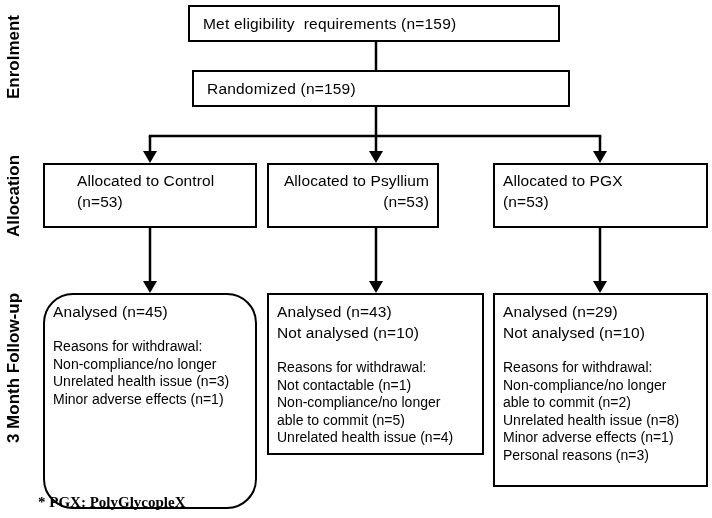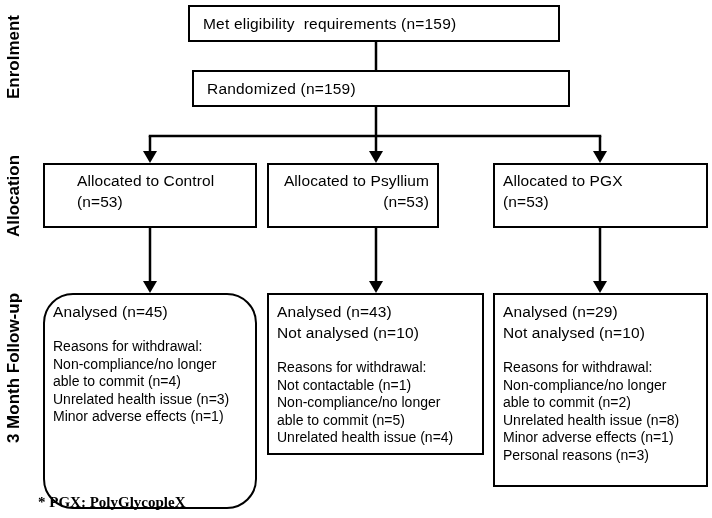--- a/index.html
+++ b/index.html
@@ -139,21 +139,21 @@
   </div>
   <div class="box allocbox" id="alloc-2">
     <div>Allocated to PGX</div>
     <div>(n=53)</div>
   </div>
 
   <div class="box fubox" id="fu-0">
     <div class="fu-line">Analysed (n=45)</div>
     <div class="reasons">
       <div>Reasons for withdrawal:</div>
-      <div><div>Non-compliance/no longer</div><div>able to commit (n=4)</div><div>Unrelated health issue (n=3)</div><div>Minor adverse effects (n=1)</div></div>
+      <div><div>Non-compliance/no longer</div><div>Unrelated health issue (n=3)</div><div>Minor adverse effects (n=1)</div></div>
     </div>
   </div>
   <div class="box fubox" id="fu-1">
     <div class="fu-line">Analysed (n=43)</div>
     <div class="fu-line">Not analysed (n=10)</div>
     <div class="reasons">
       <div>Reasons for withdrawal:</div>
       <div><div>Not contactable (n=1)</div><div>Non-compliance/no longer</div><div>able to commit (n=5)</div><div>Unrelated health issue (n=4)</div></div>
     </div>
   </div>

